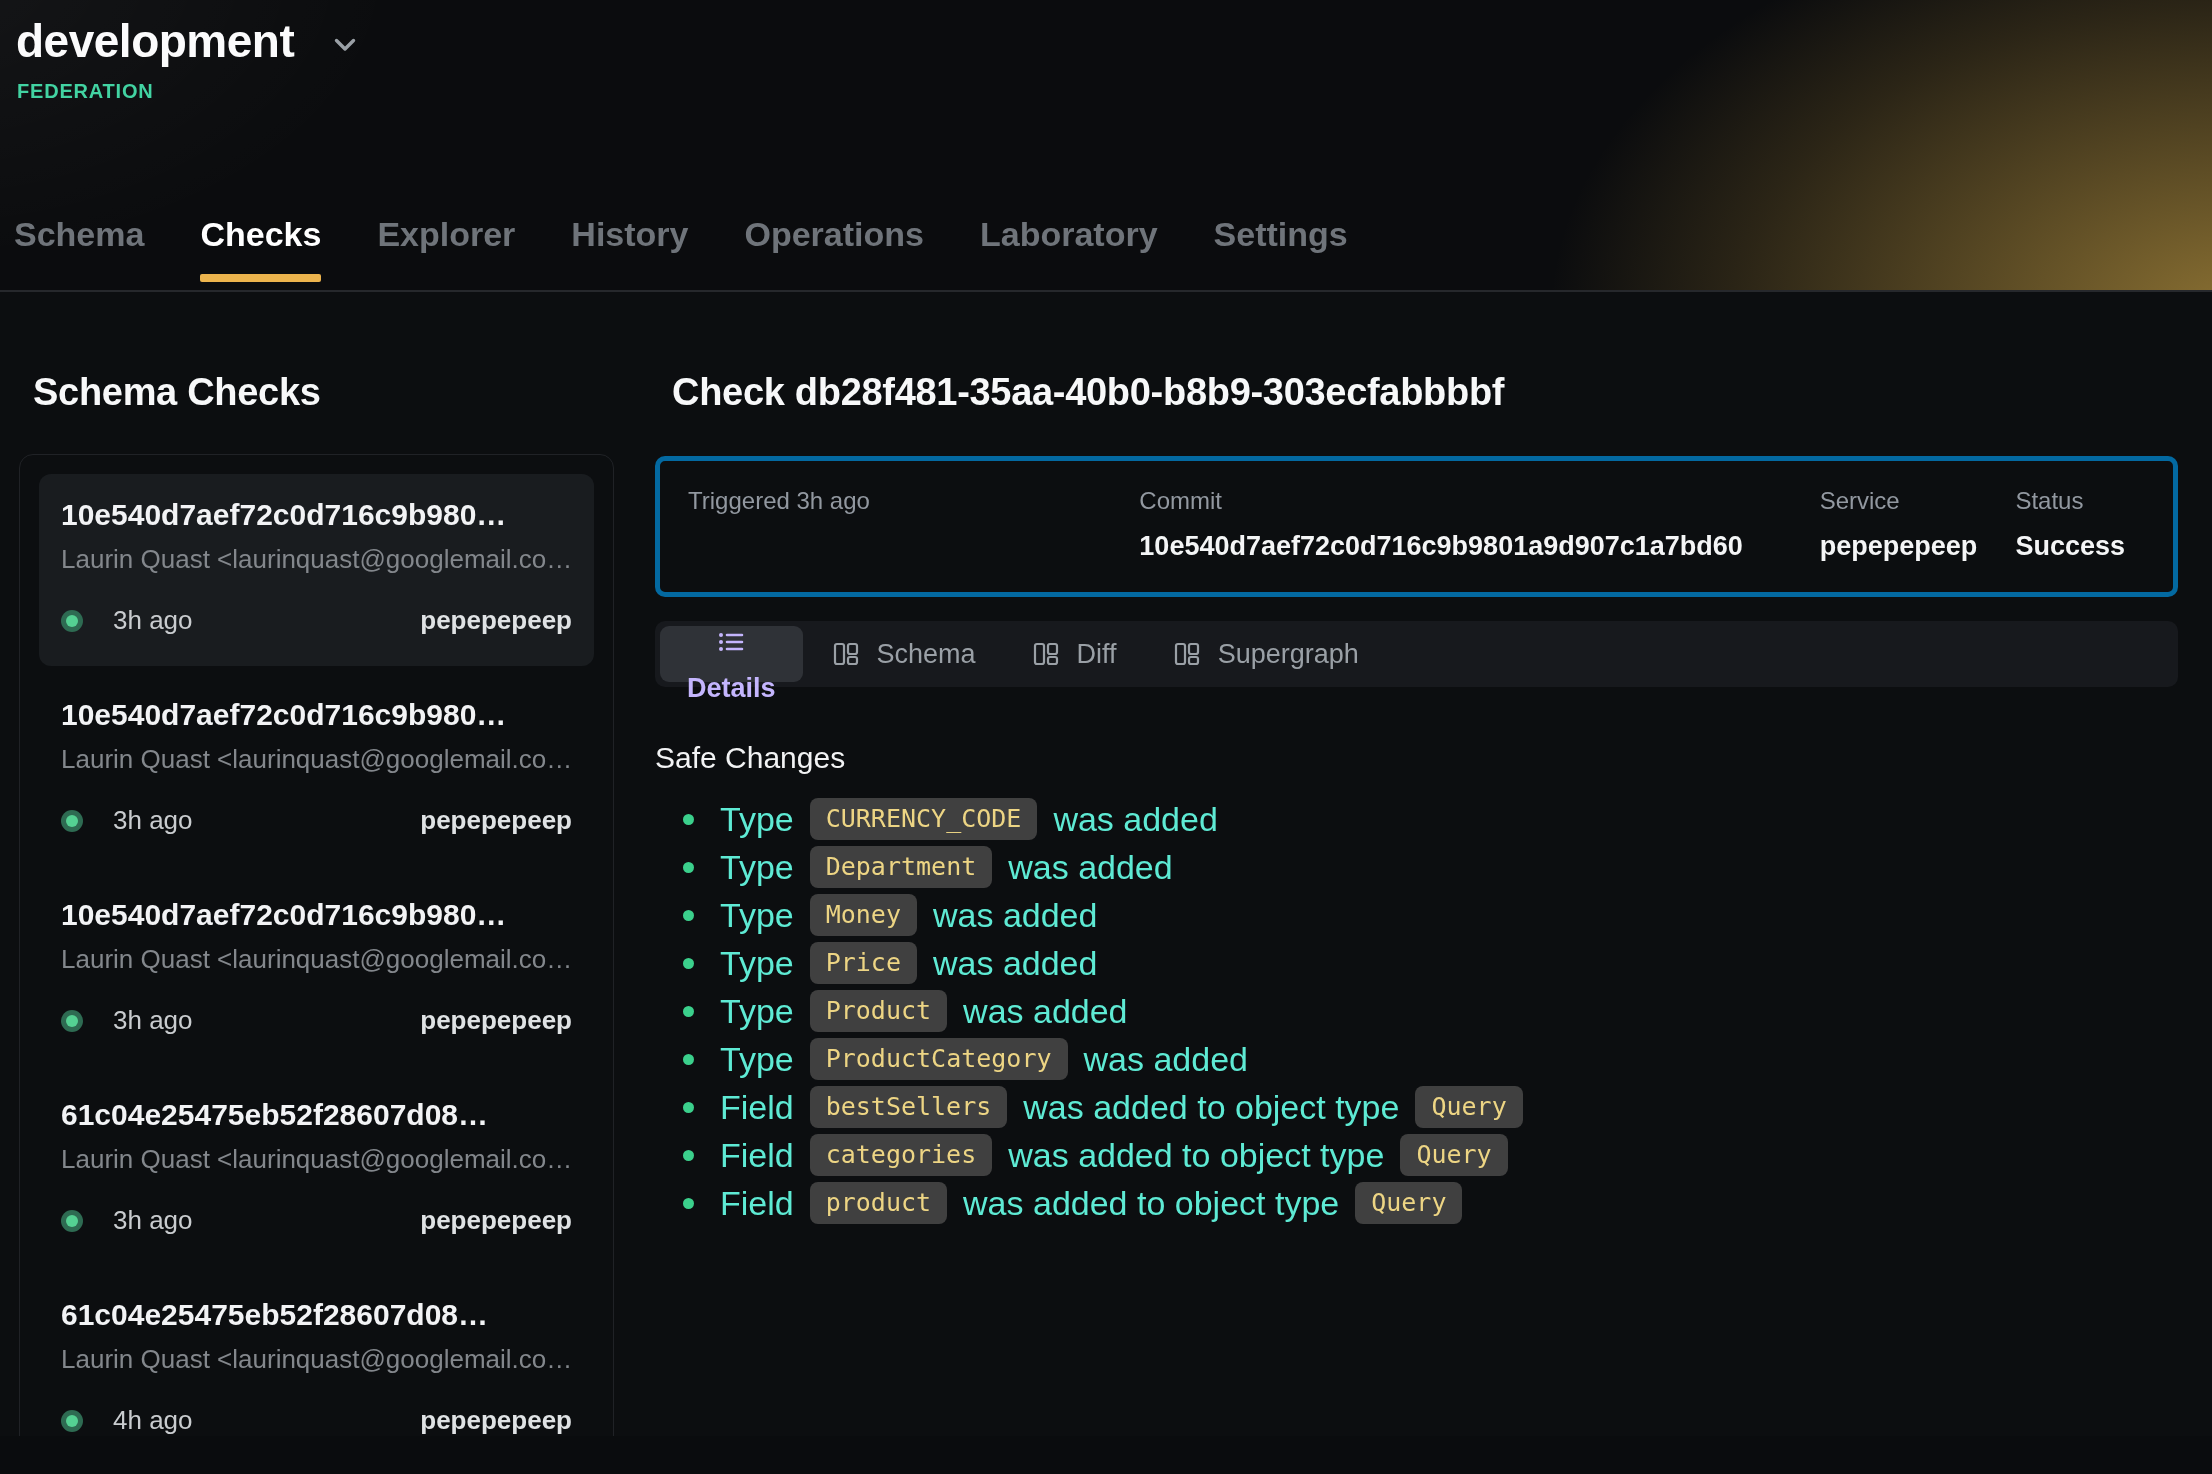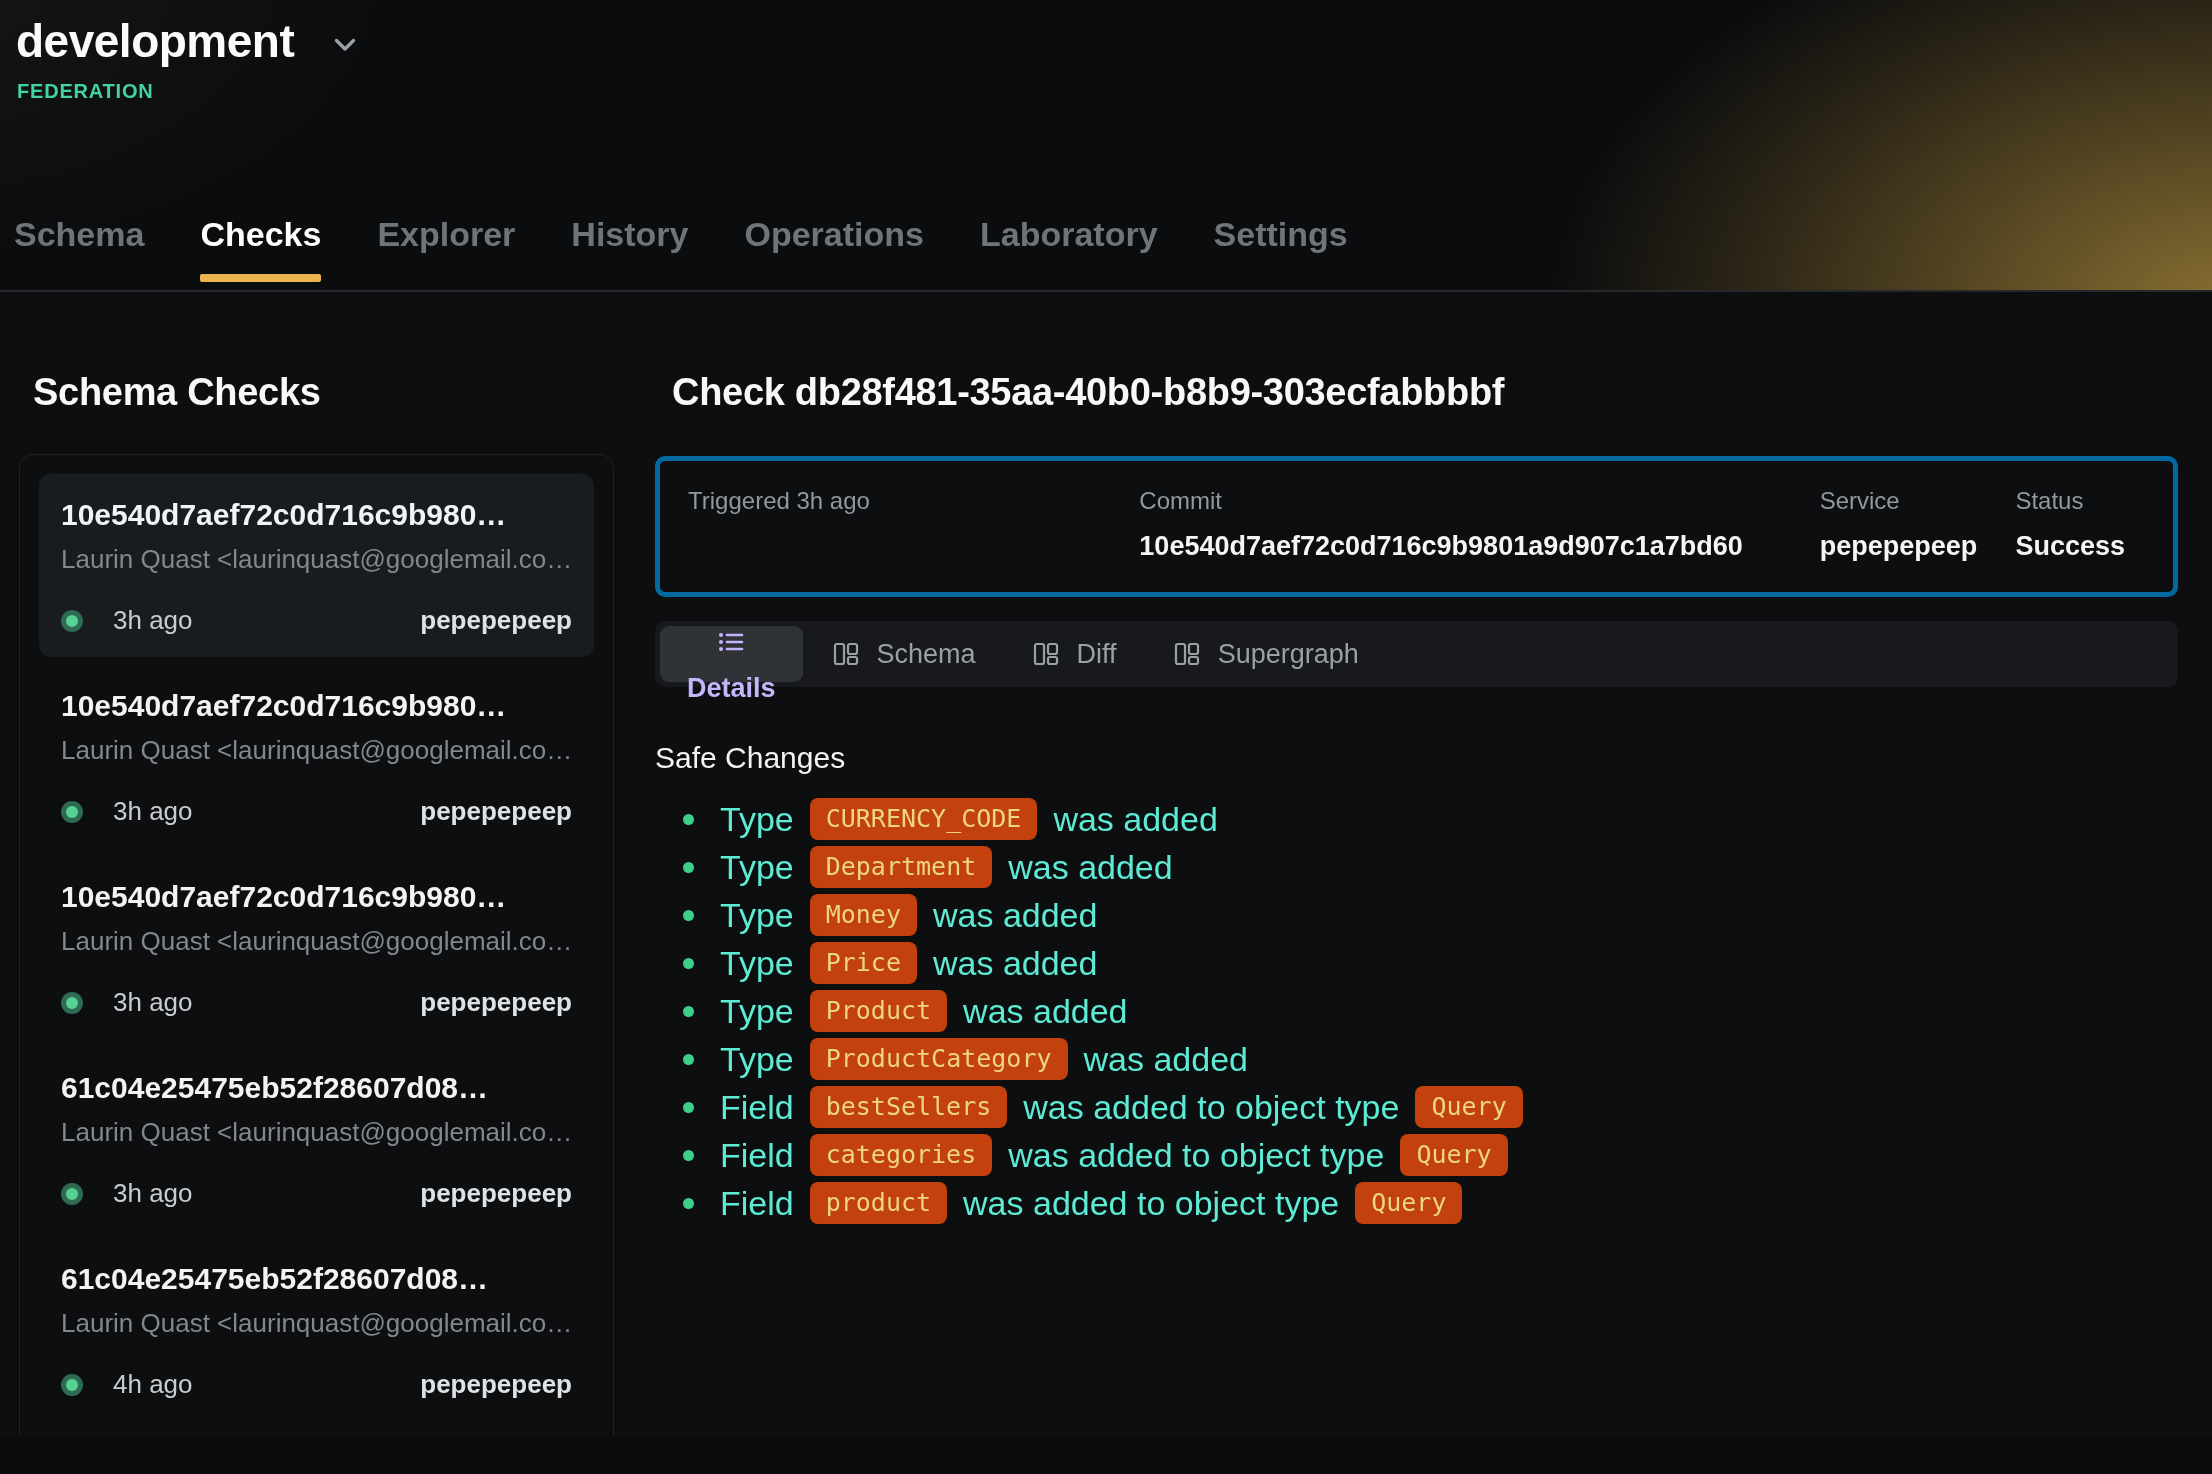--- a/index.html
+++ b/index.html
@@ -35,21 +35,21 @@
   }
   
   .content{display:flex;padding-top:62px;box-sizing:border-box;background:#0c0e10;height:1180px;}
   .sidebar{width:614px;box-sizing:border-box;padding-left:16px;flex-shrink:0;}
   .panel-title{margin:17px;font-size:38px;font-weight:700;color:#f7f8f9;letter-spacing:-0.3px;}
   .list-container{
     margin-top:40px;margin-left:3px;border:1px solid #202226;border-radius:14px;
     padding:19px;height:1200px;box-sizing:border-box;
   }
   .check-item{
-    border-radius:12px;padding:24px 22px 21px 22px;margin-bottom:8px;cursor:pointer;
+    border-radius:12px;padding:24px 22px 30px 22px;margin-bottom:8px;cursor:pointer;
   }
   .check-item.selected{background:#191c1f;}
   .check-item .ci-title{
     font-size:30px;font-weight:700;color:#f2f3f5;
     white-space:nowrap;overflow:hidden;
   }
   .check-item .ci-author{
     margin-top:12px;font-size:26px;color:#83878c;
     white-space:nowrap;overflow:hidden;
   }
@@ -85,21 +85,21 @@
     border-radius:9px;font-size:27px;font-weight:500;color:#9aa0a6;cursor:pointer;
   }
   .view-tab.active{background:#2f3237;color:#c4b5fd;font-weight:700;flex-direction:column;}
   .view-tab .vt-icon{display:flex;align-items:center;}
   .section-title{margin-top:54px;font-size:30px;font-weight:500;color:#f2f3f4;}
   .changes{list-style:none;margin:20px 0 0 0;padding:0;}
   .change-row{display:flex;align-items:center;height:48px;padding-left:28px;}
   .bullet{width:11px;height:11px;border-radius:50%;background:#3bd08c;flex-shrink:0;margin-right:26px;}
   .ch-text{font-size:34px;color:#5eead4;}
   .chip{
-    margin:0 16px;background:#c2410c;border-radius:8px;padding:6px 16px 7px 16px;
+    margin:0 16px;background:#404040;border-radius:8px;padding:6px 16px 7px 16px;
     font-family:"DejaVu Sans Mono",monospace;font-size:25px;color:#edd584;
   }
   .chip.first{margin-left:16px;}
 </style>
 </head>
 <body>
 
 <div class="page">
 
   <div class="header">

